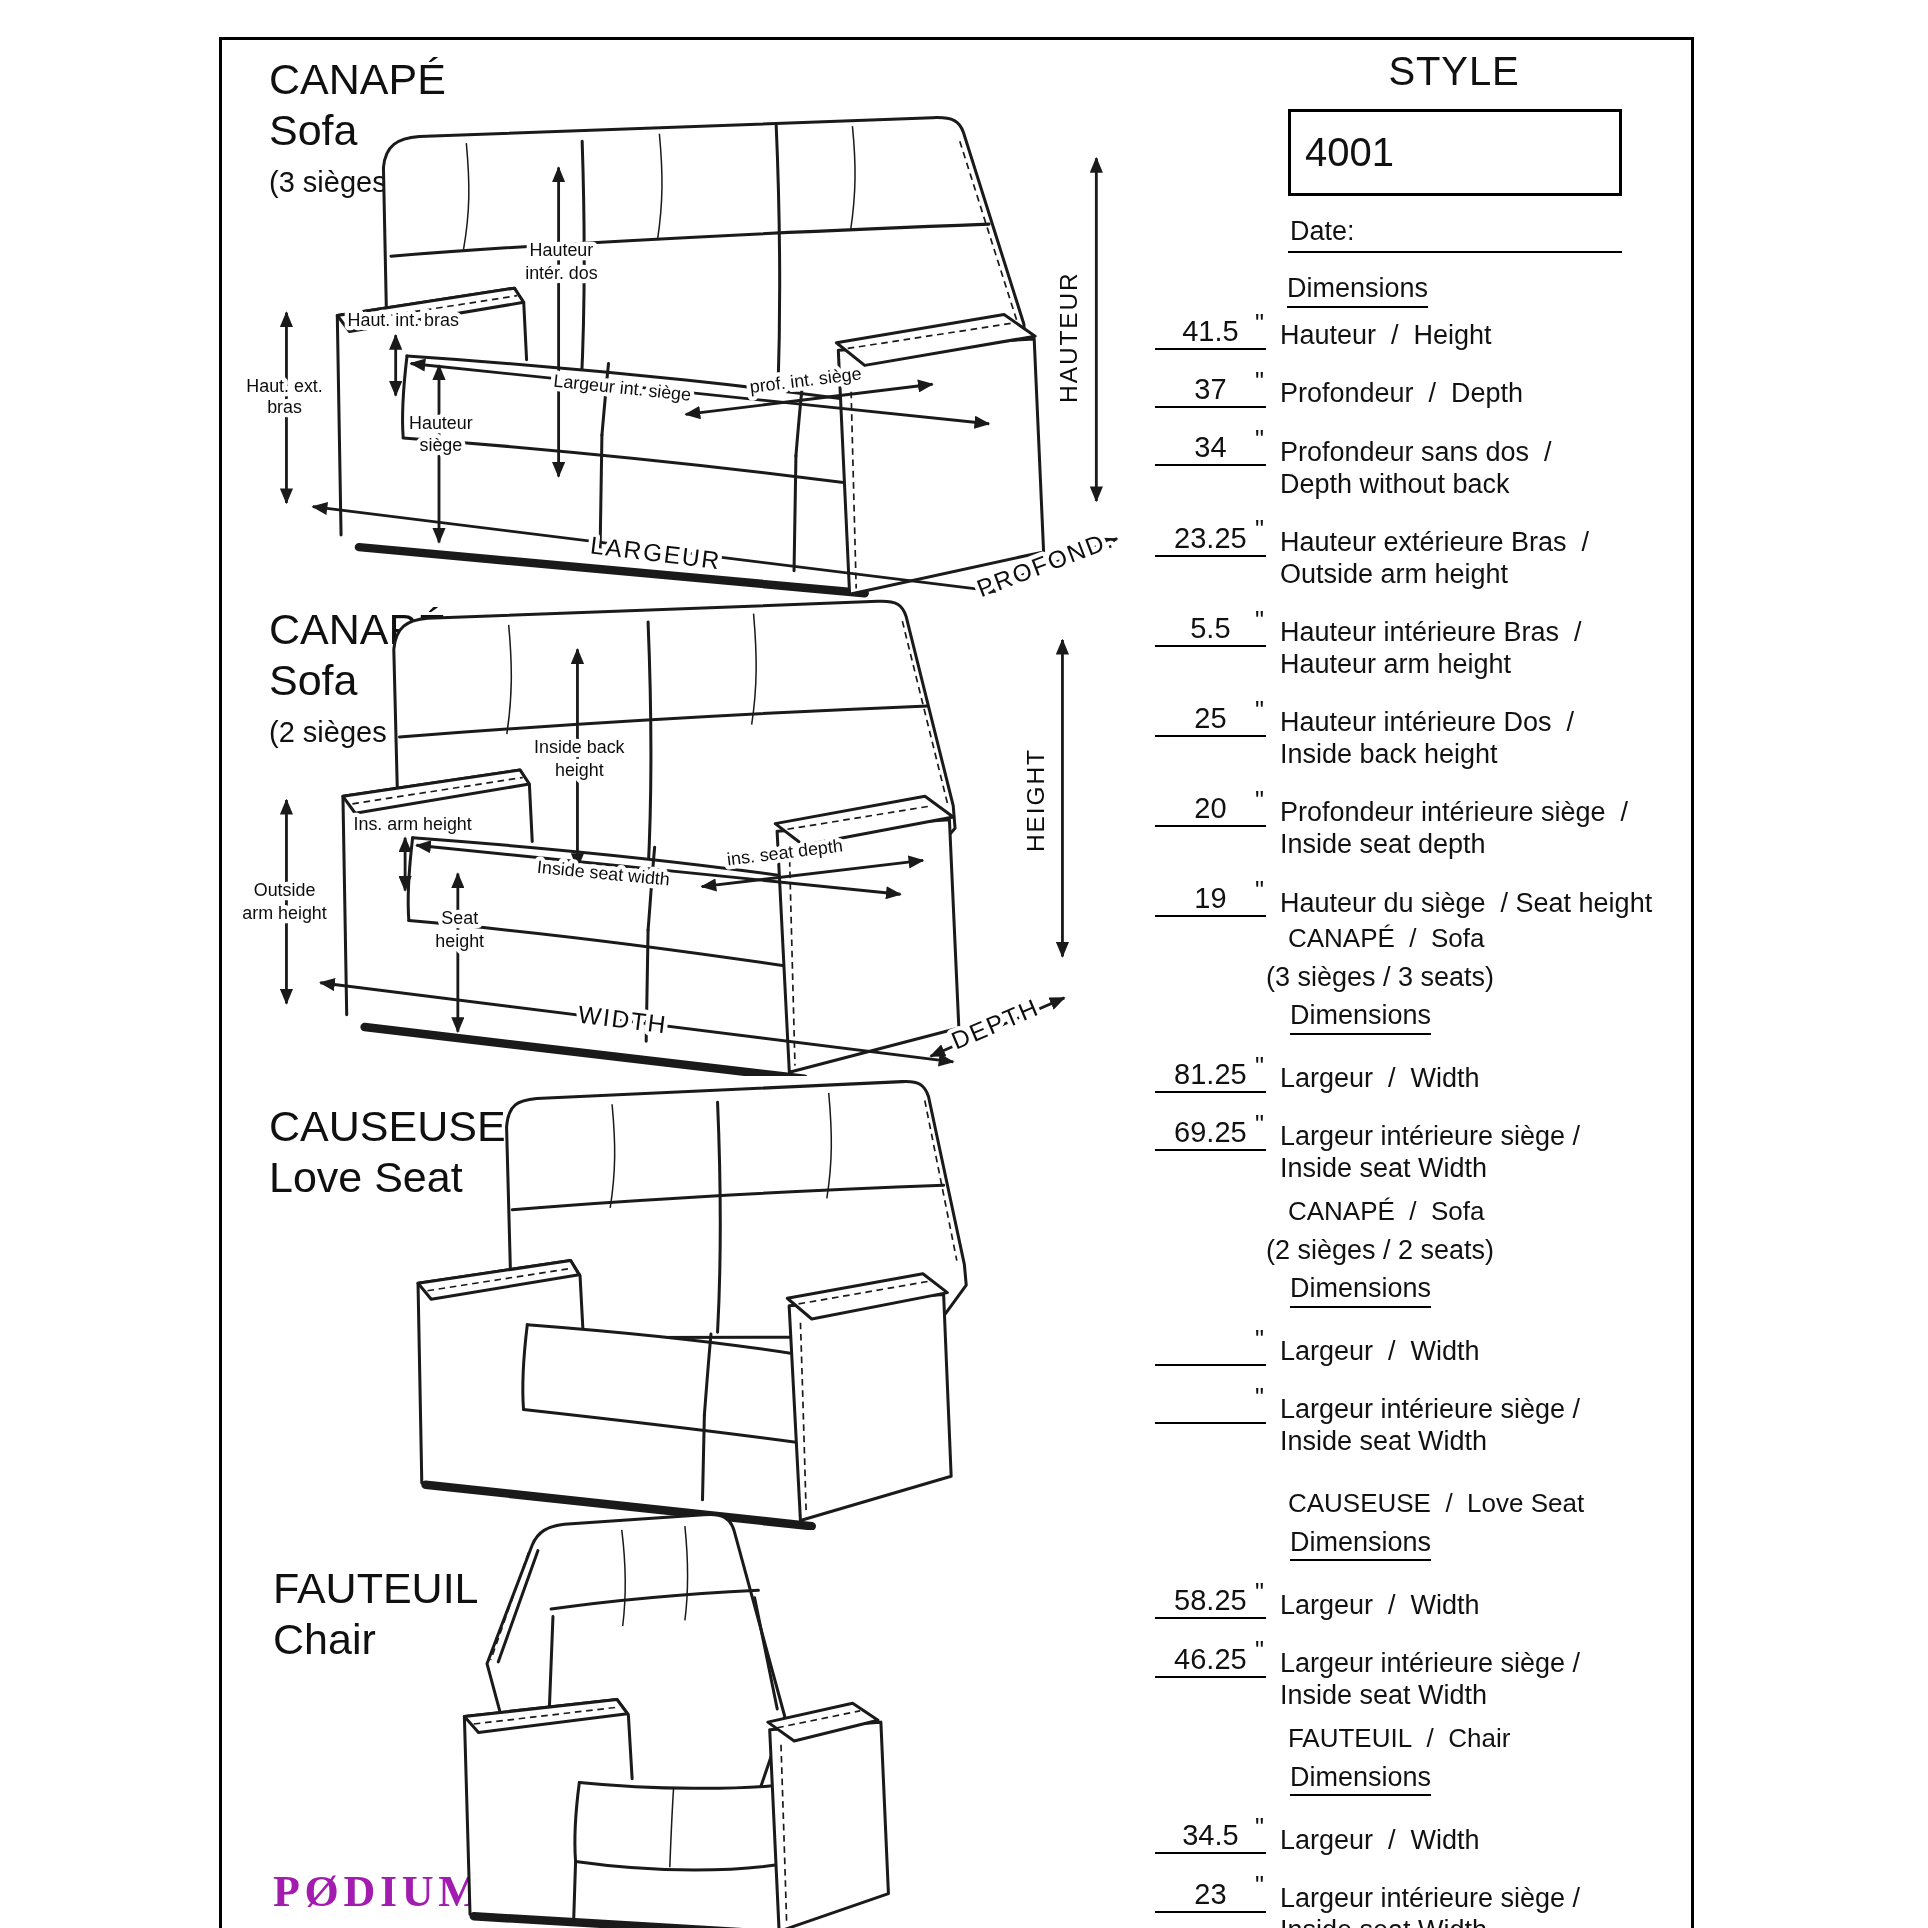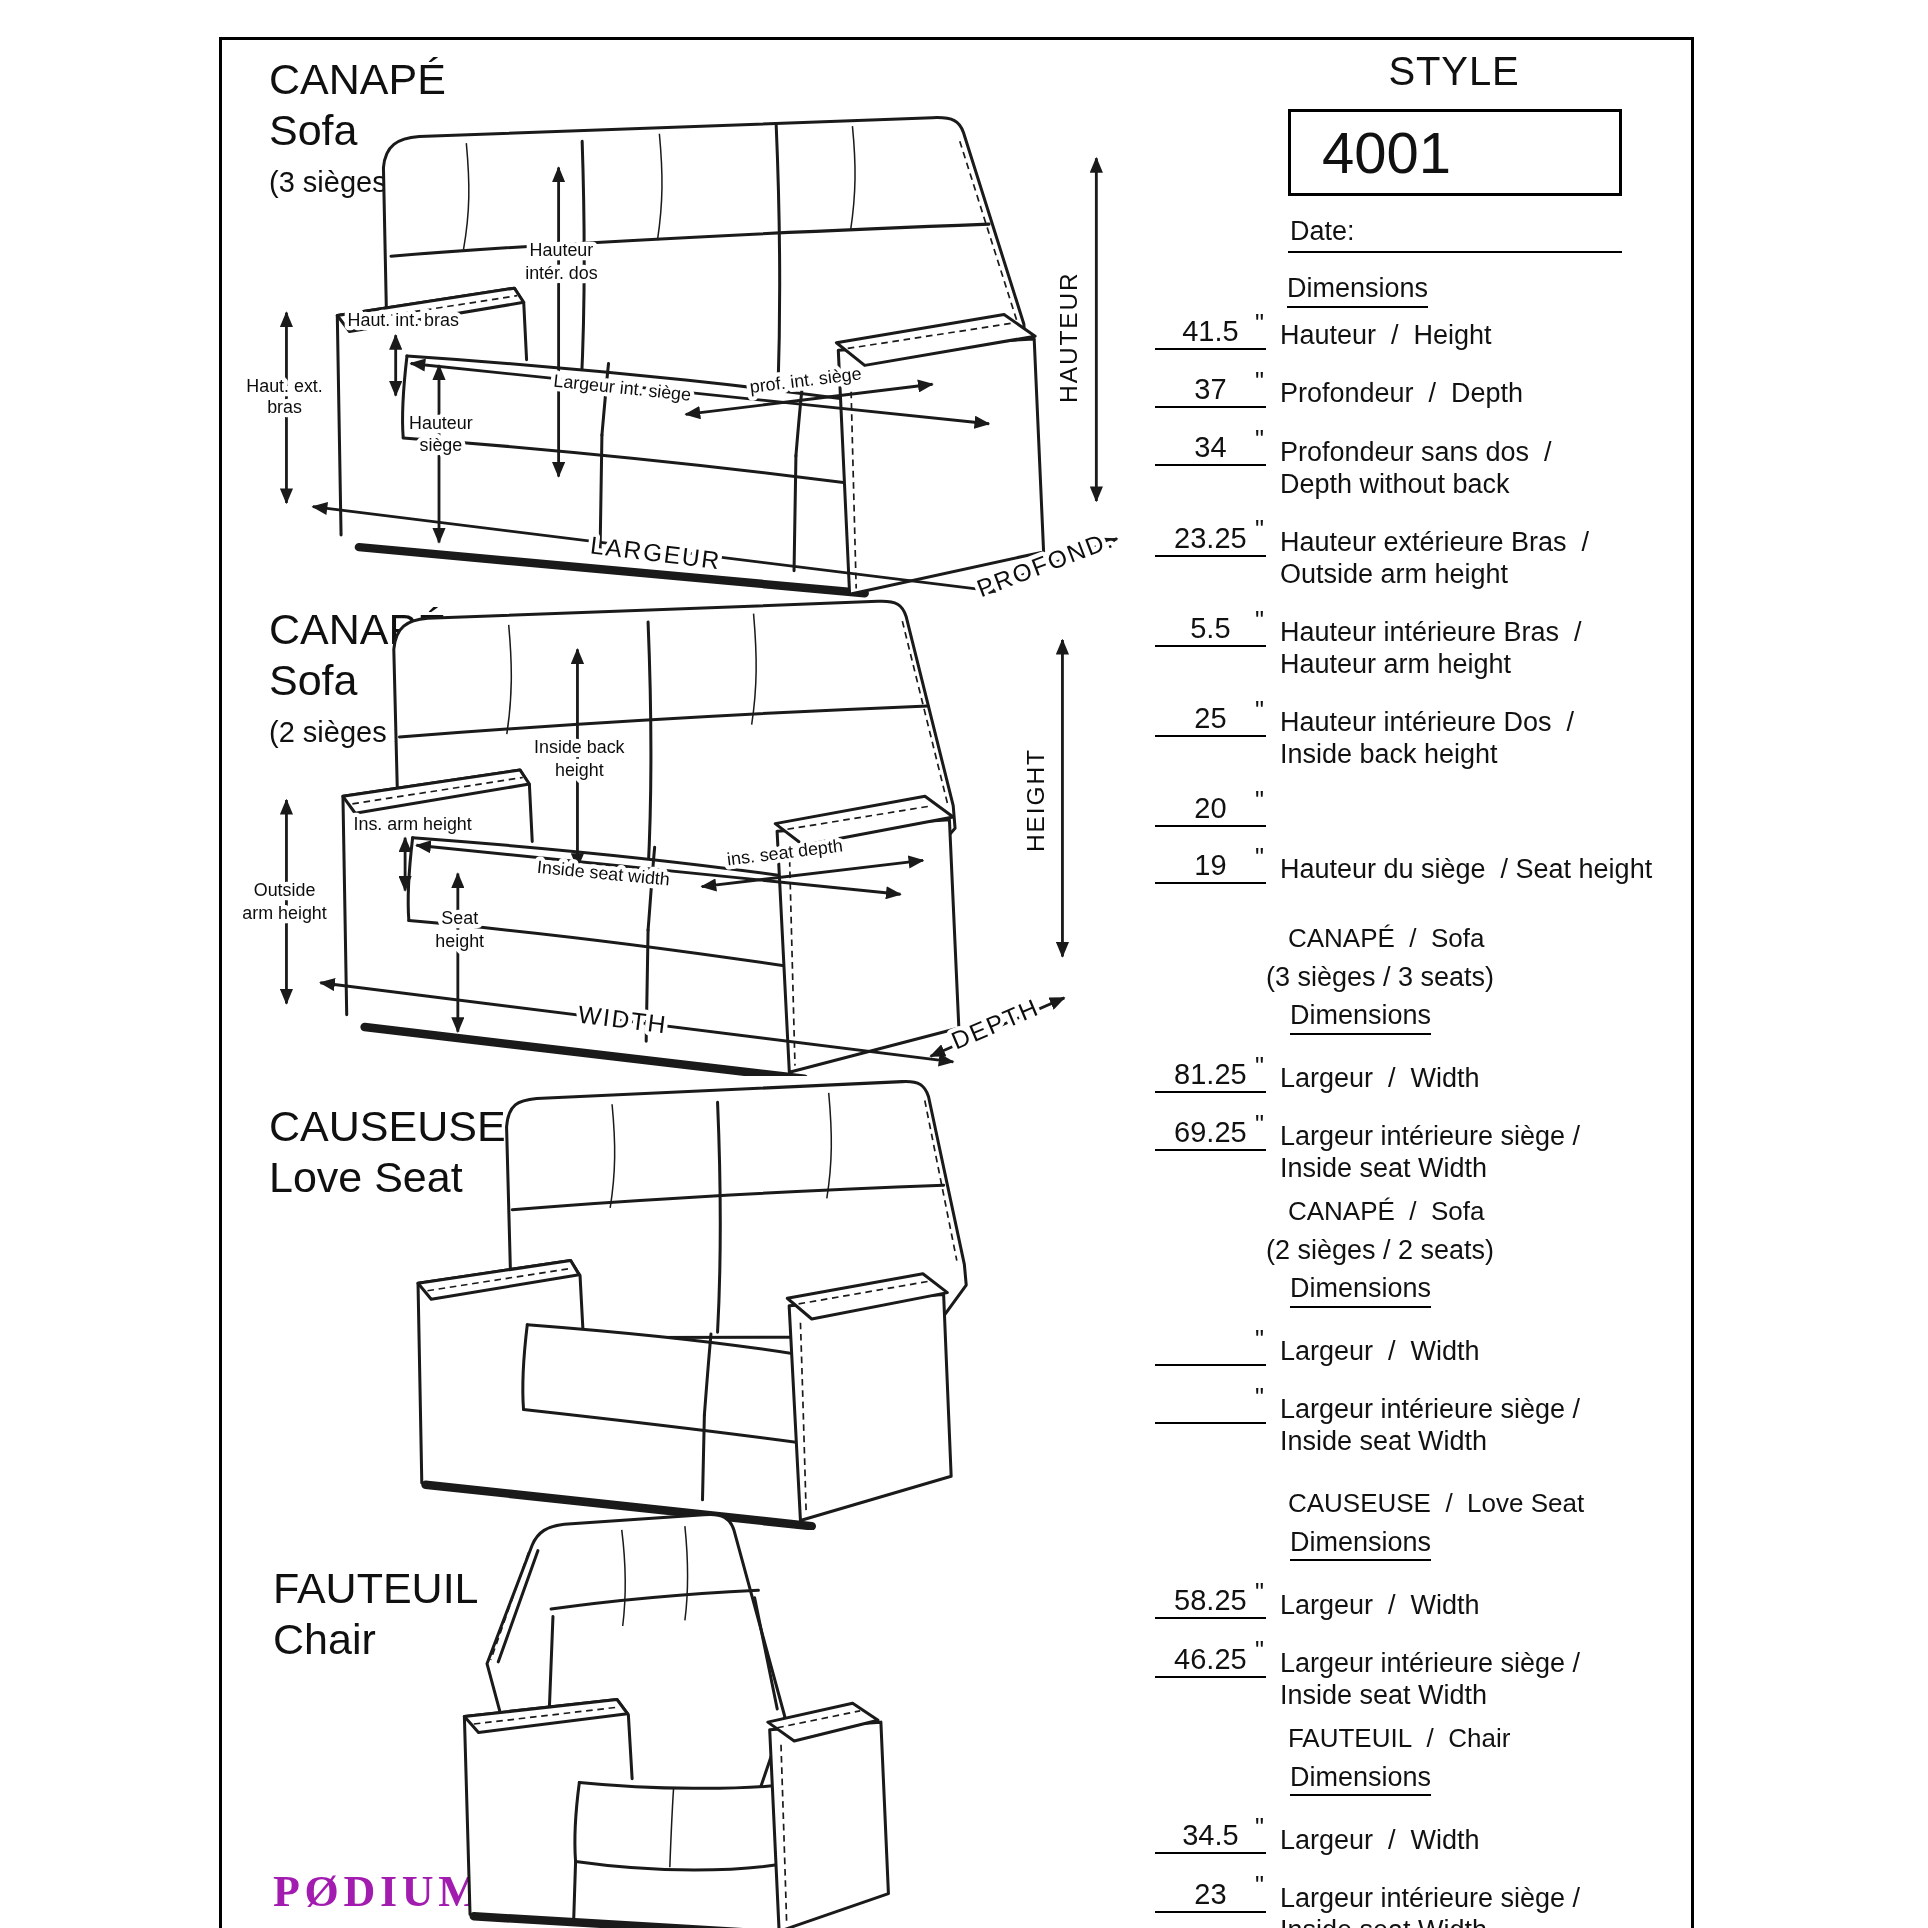--- a/index.html
+++ b/index.html
@@ -12,21 +12,21 @@
     border:3.8px solid #000; background:#fff;
   }
   .abs { position:absolute; }
   
   .dtitle { line-height:1.18; font-size:43px; color:#101010; }
   .dtitle .sub { font-size:29px; display:block; margin-top:9.4px; }
   
   #rightcol { position:absolute; left:1153px; top:0; width:532px; height:1928px; }
   .style-title { position:absolute; left:122px; top:21px; width:358px; text-align:center; font-size:40px; letter-spacing:0.9px; }
   .style-box { position:absolute; left:135px; top:81px; width:328px; height:81px; border:3.8px solid #000; }
-  .style-num { font-size:58px; line-height:81px; padding-left:31px; }
+  .style-num { font-size:40px; line-height:81px; padding-left:14px; }
   .date-row { position:absolute; left:137px; top:188px; font-size:27px; }
   .date-line { position:absolute; left:135px; top:223px; width:334px; border-top:2.8px solid #000; }
   .dims-head { position:absolute; left:134px; top:245px; font-size:27px; border-bottom:2.8px solid #000; padding-bottom:1.9px; }
   .rows-block { position:absolute; left:1.9px; width:527px; }
   .dim-row { display:flex; align-items:flex-start; margin-bottom:14px; }
   .dv { width:111px; height:41px; border-bottom:2.8px solid #000; position:relative;
         display:flex; align-items:flex-end; justify-content:center; font-size:29px; flex:none; }
   .dv .u { position:absolute; right:1.9px; top:1.9px; font-size:25.4px; }
   .dl { margin-left:14px; padding-top:12.2px; font-size:27px; line-height:32px; }
   .sec { position:absolute; left:1.9px; width:529px; }
@@ -321,20 +321,24 @@
         <div class="dl">
             <div>Hauteur intérieure Dos&nbsp; /</div>
             <div>Inside back height</div>
           </div>
       </div>
       <div class="dim-row">
         <div class="dv">
             <span>20</span>
             <span class="u">"</span>
           </div>
+        <div class="dl">
+            <div>Profondeur intérieure siège&nbsp; /</div>
+            <div>Inside seat depth</div>
+          </div>
       </div>
       <div class="dim-row">
         <div class="dv">
             <span>19</span>
             <span class="u">"</span>
           </div>
         <div class="dl">
             <div>Hauteur du siège&nbsp; / Seat height</div>
           </div>
       </div>

